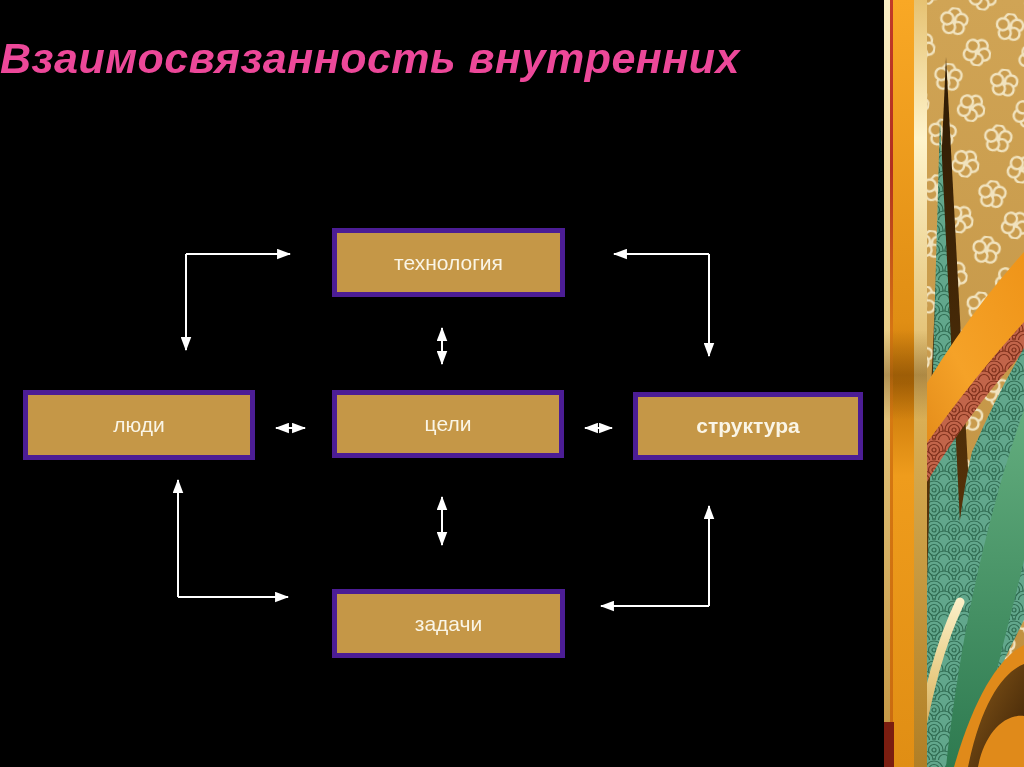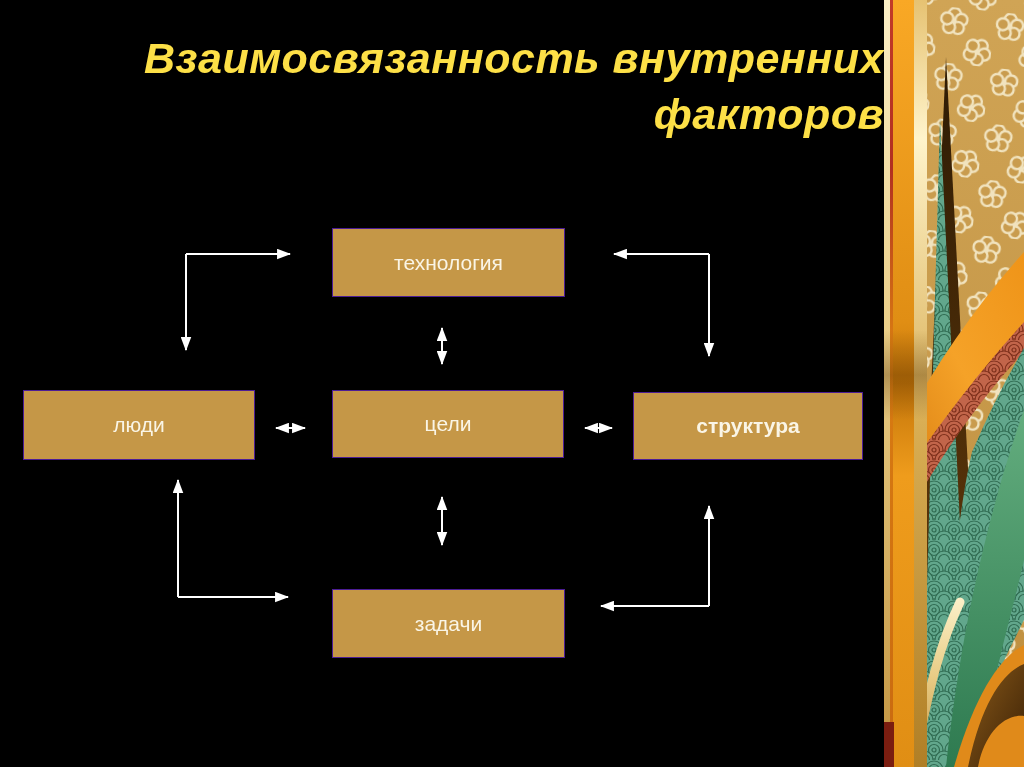--- a/index.html
+++ b/index.html
@@ -9,35 +9,35 @@
     height: 767px;
     background: #000;
     overflow: hidden;
     font-family: "Liberation Sans", sans-serif;
   }
   .title {
     position: absolute;
     left: 0;
     top: 30px;
     width: 884px;
-    text-align: right;
+    text-align: left;
     font-style: italic;
     font-weight: bold;
     font-size: 43px;
     line-height: 56px;
-    color: #fde047;
+    color: #ec4899;
     letter-spacing: 0.5px;
   }
   .node {
     position: absolute;
     display: flex;
     align-items: center;
     justify-content: center;
     background: #C59747;
-    border: 1px solid #4c1d95;
+    border: 5px solid #4c1d95;
     color: #FAF5E6;
     font-size: 21px;
     box-sizing: border-box;
   }
   .node-technology { left: 332px; top: 228px; width: 233px; height: 69px; }
   .node-people     { left: 23px;  top: 390px; width: 232px; height: 70px; }
   .node-goals      { left: 332px; top: 390px; width: 232px; height: 68px; }
   .node-structure  { left: 633px; top: 392px; width: 230px; height: 68px; font-weight: bold; }
   .node-tasks      { left: 332px; top: 571px; width: 233px; height: 69px; margin-top: 18px; }
   .connectors {
@@ -52,21 +52,20 @@
     width: 140px; height: 767px;
   }
 </style>
 </head>
 <body>
 
 <div class="slide">
 
   <div class="title">
     <div>Взаимосвязанность внутренних</div>
-    <div>факторов</div>
   </div>
 
   <svg class="connectors" viewBox="0 0 884 767" xmlns="http://www.w3.org/2000/svg" aria-hidden="true">
     <defs>
       <marker id="ah" viewBox="0 0 8 6" markerWidth="7" markerHeight="5.5" refX="7.4" refY="3" orient="auto-start-reverse" markerUnits="strokeWidth">
         <path d="M0,0 L8,3 L0,6 Z" fill="#FFFFFF"></path>
       </marker>
     </defs>
     <g stroke="#FFFFFF" stroke-width="2" fill="none">
 

